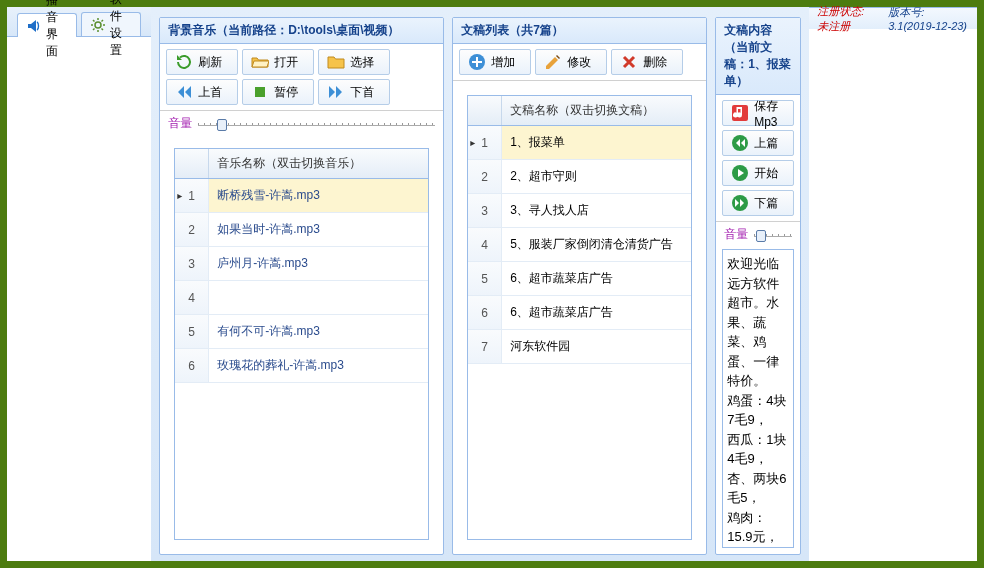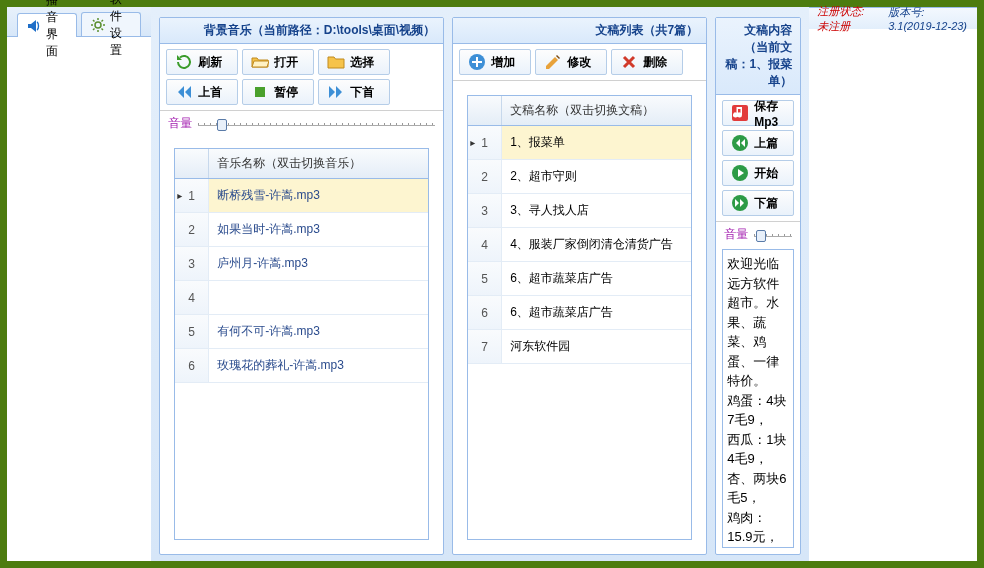--- a/index.html
+++ b/index.html
@@ -12,23 +12,23 @@
 .tab.active { background:#fff; position:relative; top:1px; }
 .tab-icon { width:16px; height:16px; display:inline-flex; align-items:center; justify-content:center; }
 
 .content { flex:1; background:linear-gradient(#e4effb,#d6e6f8); padding:10px 8px 6px 8px; display:flex; gap:8px; }
 
 .panel { background:#fff; border:1px solid #99bbe8; border-radius:2px; flex:1; display:flex; flex-direction:column; }
 .panel-l { width:285px; flex:0 0 285px;}
 .panel-m { width:255px; flex:0 0 255px;}
 .panel-r { flex:1; }
 
-.panel-head { background:linear-gradient(#eaf3fd,#d9e9fb); border-bottom:1px solid #99bbe8; padding:4px 8px; color:#15428b; font-weight:bold; font-size:12px;text-align:right;}
+.panel-head { background:linear-gradient(#eaf3fd,#d9e9fb); border-bottom:1px solid #99bbe8; padding:4px 8px; color:#15428b; font-weight:bold; font-size:12px;}
 .toolbar { padding:5px 6px; display:flex; flex-wrap:wrap; gap:4px; border-bottom:1px solid #d0d0d0;}
-.tbtn { display:flex; align-items:center; gap:5px; padding:6px 8px; border:1px solid #b5cde8; border-radius:2px; background:linear-gradient(#fdfdfd,#eaf2fb); cursor:pointer; min-width:72px; height:26px;font-weight:bold;}
+.tbtn { display:flex; align-items:center; gap:5px; padding:6px 8px; border:1px solid #b5cde8; border-radius:2px; background:linear-gradient(#fdfdfd,#eaf2fb); cursor:pointer; min-width:72px; height:26px;}
 .ticon { width:18px; height:18px; display:inline-flex; align-items:center; justify-content:center; }
 
 .vol-row { display:flex; align-items:center; gap:6px; padding:4px 8px 2px 8px; color:#a21caf;}
 .slider { flex:1; height:14px; position:relative;}
 .slider-rail { position:absolute; top:6px; left:0; right:0; height:3px; background:repeating-linear-gradient(90deg,#999 0 1px,transparent 1px 6px); border-bottom:1px solid #aaa;}
 .slider-thumb { position:absolute; top:2px; width:10px; height:12px; background:#e8f0fa; border:1px solid #5a7ba8; border-radius:2px;}
 
 .grid-wrap { margin:14px; border:1px solid #99bbe8; flex:1; display:flex; flex-direction:column; overflow:hidden; }
 .grid-head { display:flex; background:linear-gradient(#f9fbfd,#e4edf7); border-bottom:1px solid #99bbe8;}
 .gh-num { width:34px; border-right:1px solid #c7d8ec; }
@@ -222,21 +222,21 @@
             <div class="grow">
               <div class="gcell-num">2</div>
               <div class="gcell-name blk">2、超市守则</div>
             </div>
             <div class="grow">
               <div class="gcell-num">3</div>
               <div class="gcell-name blk">3、寻人找人店</div>
             </div>
             <div class="grow">
               <div class="gcell-num">4</div>
-              <div class="gcell-name blk">4、服装厂家倒闭清仓清货广告</div>
+              <div class="gcell-name blk">5、服装厂家倒闭清仓清货广告</div>
             </div>
             <div class="grow">
               <div class="gcell-num">5</div>
               <div class="gcell-name blk">6、超市蔬菜店广告</div>
             </div>
             <div class="grow">
               <div class="gcell-num">6</div>
               <div class="gcell-name blk">6、超市蔬菜店广告</div>
             </div>
             <div class="grow">

